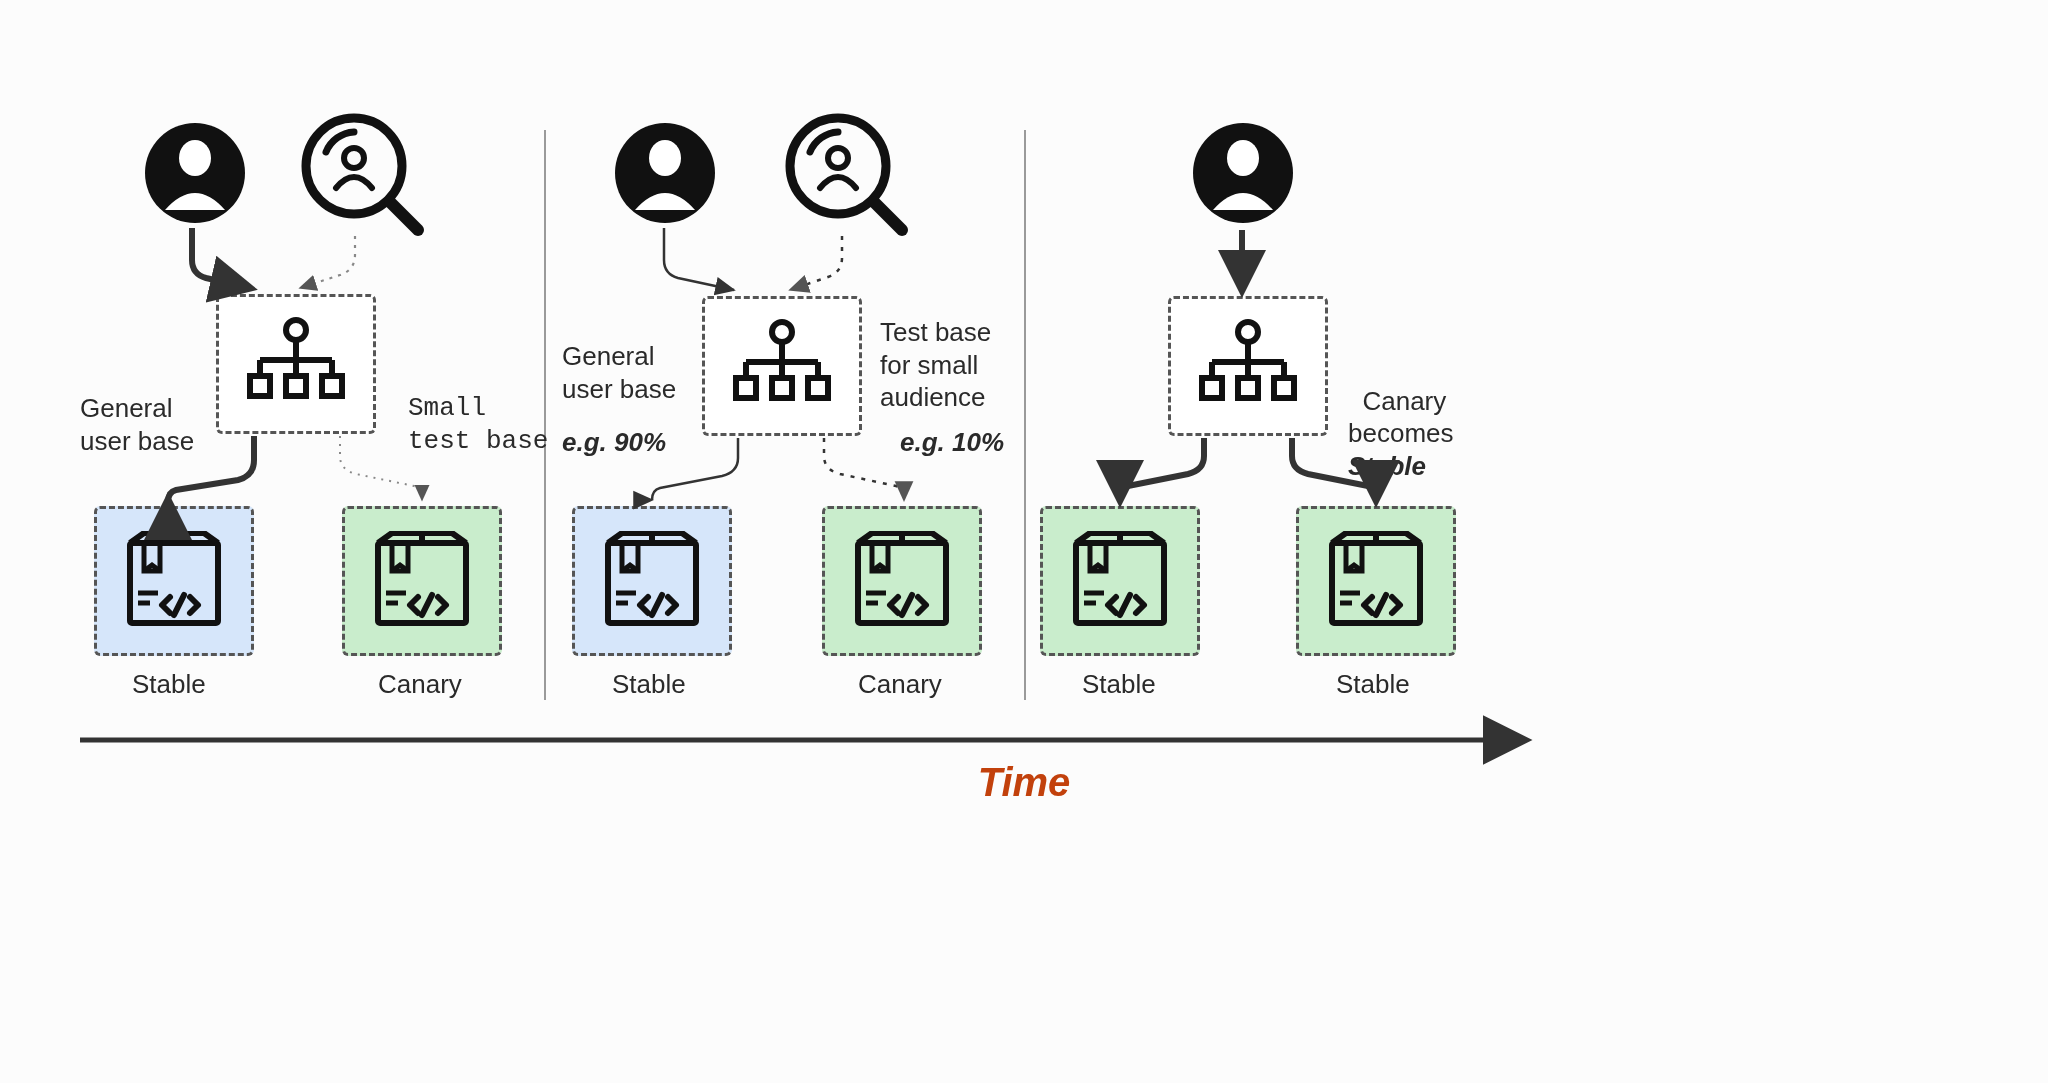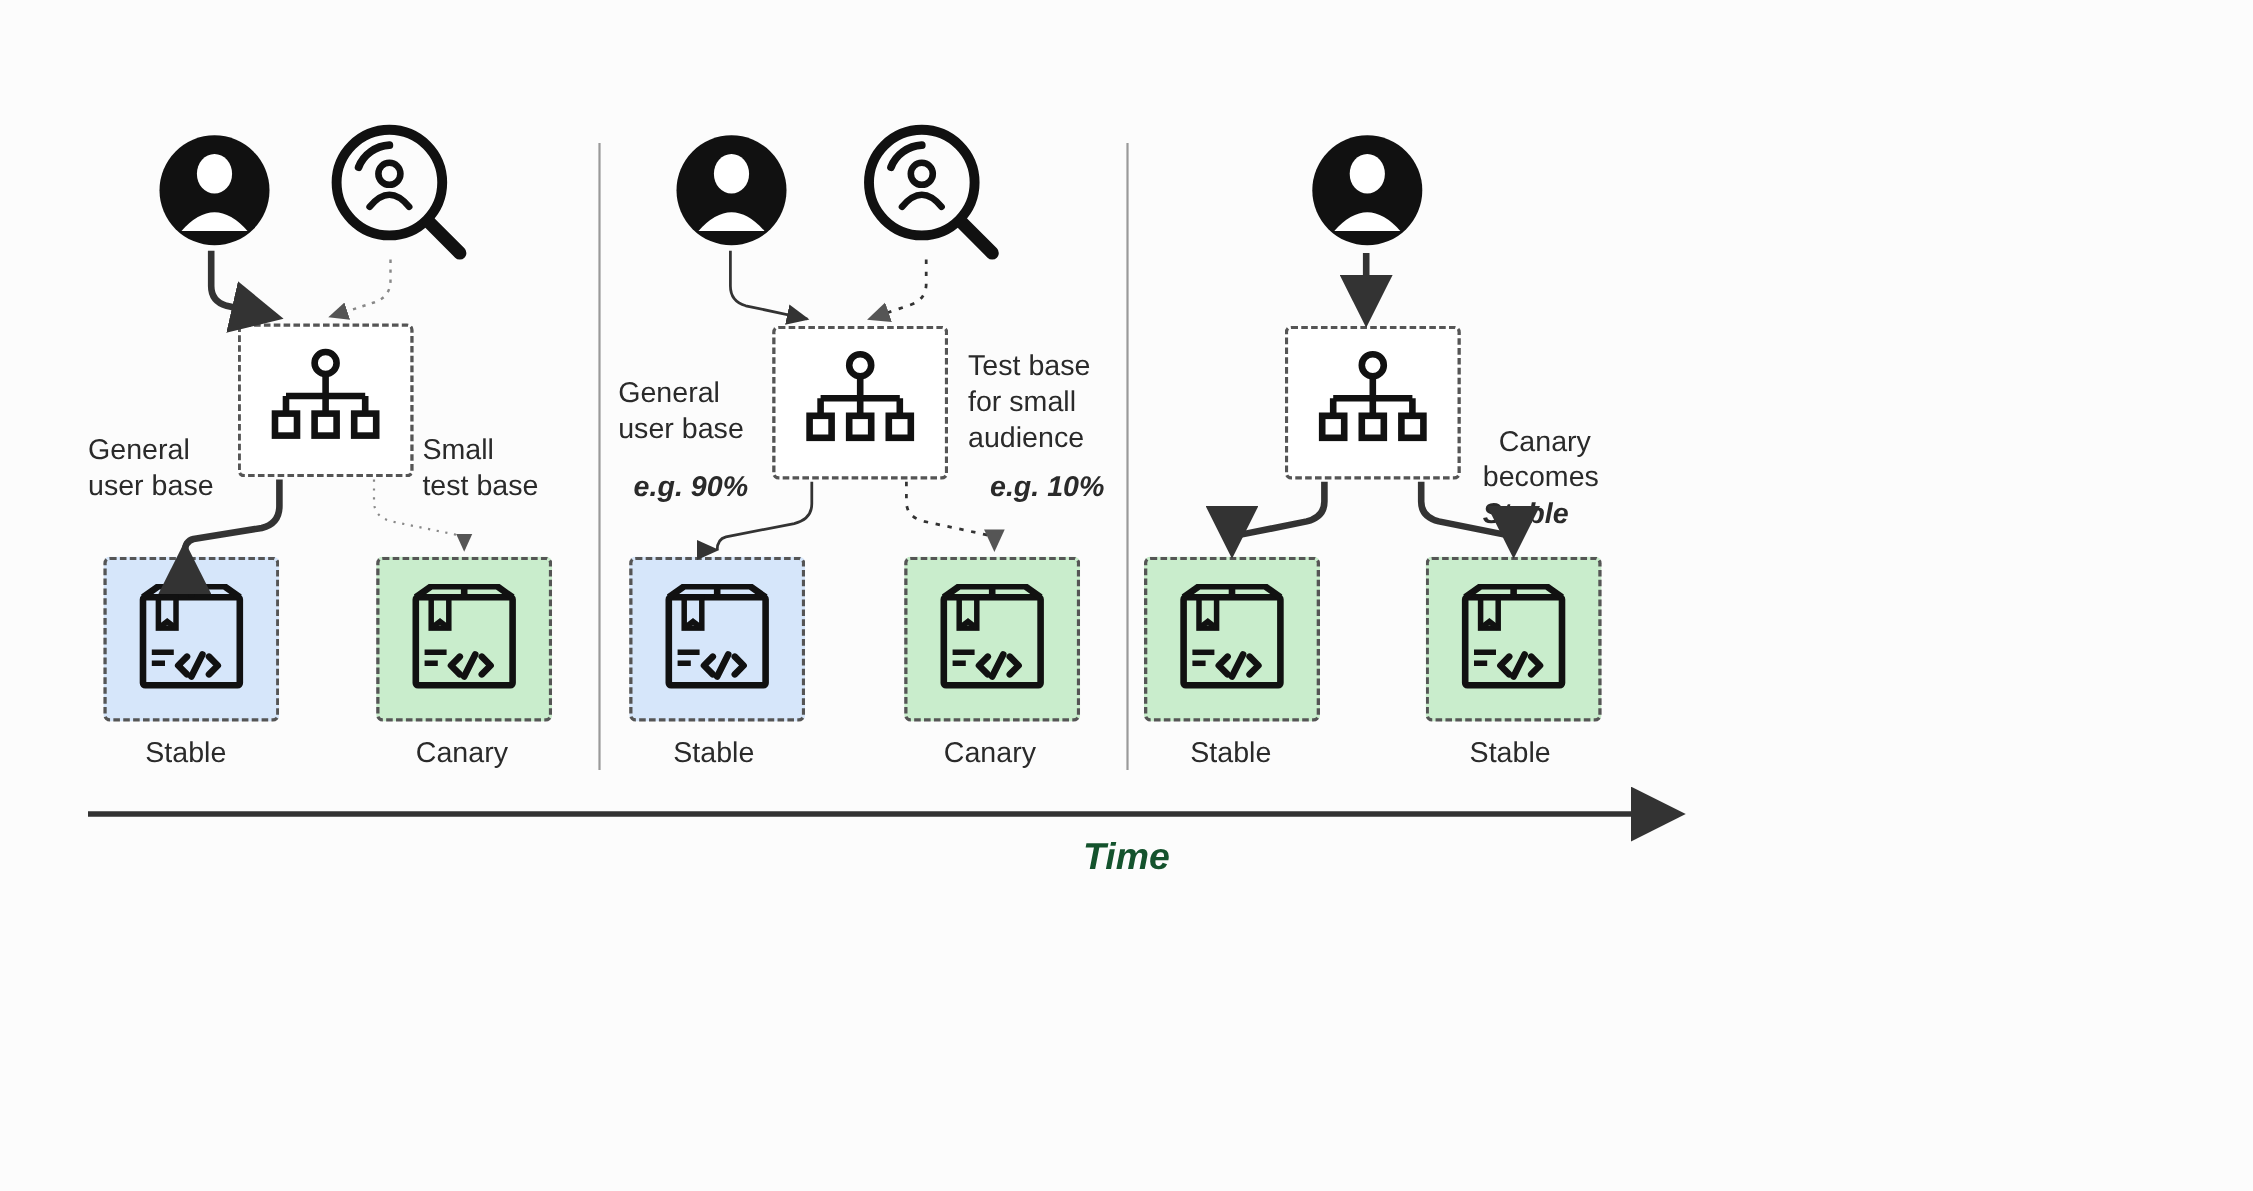--- a/index.html
+++ b/index.html
@@ -23,24 +23,24 @@
     line-height: 1.25;
     color: #2a2a2a;
     white-space: pre;
   }
   .label.center { text-align: center; }
   .em { font-style: italic; font-weight: 700; }
   .time-label {
     position: absolute;
     left: 50%;
     transform: translateX(-50%);
-    font-size: 34px;
+    font-size: 40px;
     font-style: italic;
     font-weight: 700;
-    color: #14532d;
+    color: #c2410c;
   }
   .user-icon-wrap { position: absolute; width: 110px; height: 110px; }
   .search-user-wrap { position: absolute; width: 130px; height: 130px; }
   .lb-box {
     position: absolute;
     width: 160px; height: 140px;
     border: 3px dashed #555;
     border-radius: 6px;
     background: #fff;
   }
@@ -160,21 +160,21 @@
       </svg>
 </div>
 <div class="pkg-box pkg-canary" style="left:342px; top:506px;">
   <svg class="pkg-svg" viewBox="0 0 100 100">
         <use href="#sym-pkg"></use>
       </svg>
 </div>
 
 <div class="label" style="left:80px; top:392px;">General
 user base</div>
-<div class="label" style="left:384px; top:392px;">Small
+<div class="label" style="left:408px; top:392px;font-family:Liberation Mono, monospace;">Small
 test base</div>
 <div class="label center" style="left:132px; top:668px;">Stable</div>
 <div class="label center" style="left:378px; top:668px;">Canary</div>
 
 <svg style="position:absolute; left:0; top:0; width:560px; height:720px; pointer-events:none;">
 
   <path d="M192 228 L192 260 Q192 274 206 278 L250 288" fill="none" stroke="#333" stroke-width="6" marker-end="url(#ah-solid)"></path>
 
   <path d="M355 236 L355 255 Q355 270 340 275 L300 288" fill="none" stroke="#888" stroke-width="2.2" stroke-dasharray="3 6" marker-end="url(#ah-dot)"></path>
 
@@ -203,21 +203,21 @@
         <use href="#sym-pkg"></use>
       </svg>
 </div>
 <div class="pkg-box pkg-canary" style="left:822px; top:506px;">
   <svg class="pkg-svg" viewBox="0 0 100 100">
         <use href="#sym-pkg"></use>
       </svg>
 </div>
 <div class="label" style="left:562px; top:340px;">General
 user base</div>
-<div class="label em" style="left:562px; top:426px;margin-left:14px;">e.g. 90%</div>
+<div class="label em" style="left:562px; top:426px;">e.g. 90%</div>
 <div class="label" style="left:880px; top:316px;">Test base
 for small
 audience</div>
 <div class="label em" style="left:900px; top:426px;">e.g. 10%</div>
 <div class="label center" style="left:612px; top:668px;">Stable</div>
 <div class="label center" style="left:858px; top:668px;">Canary</div>
 <svg style="position:absolute; left:0; top:0; width:1050px; height:720px; pointer-events:none;">
 
   <path d="M664 228 L664 260 Q664 274 678 278 L734 290" fill="none" stroke="#333" stroke-width="2.5" marker-end="url(#ah-thin)"></path>
 

